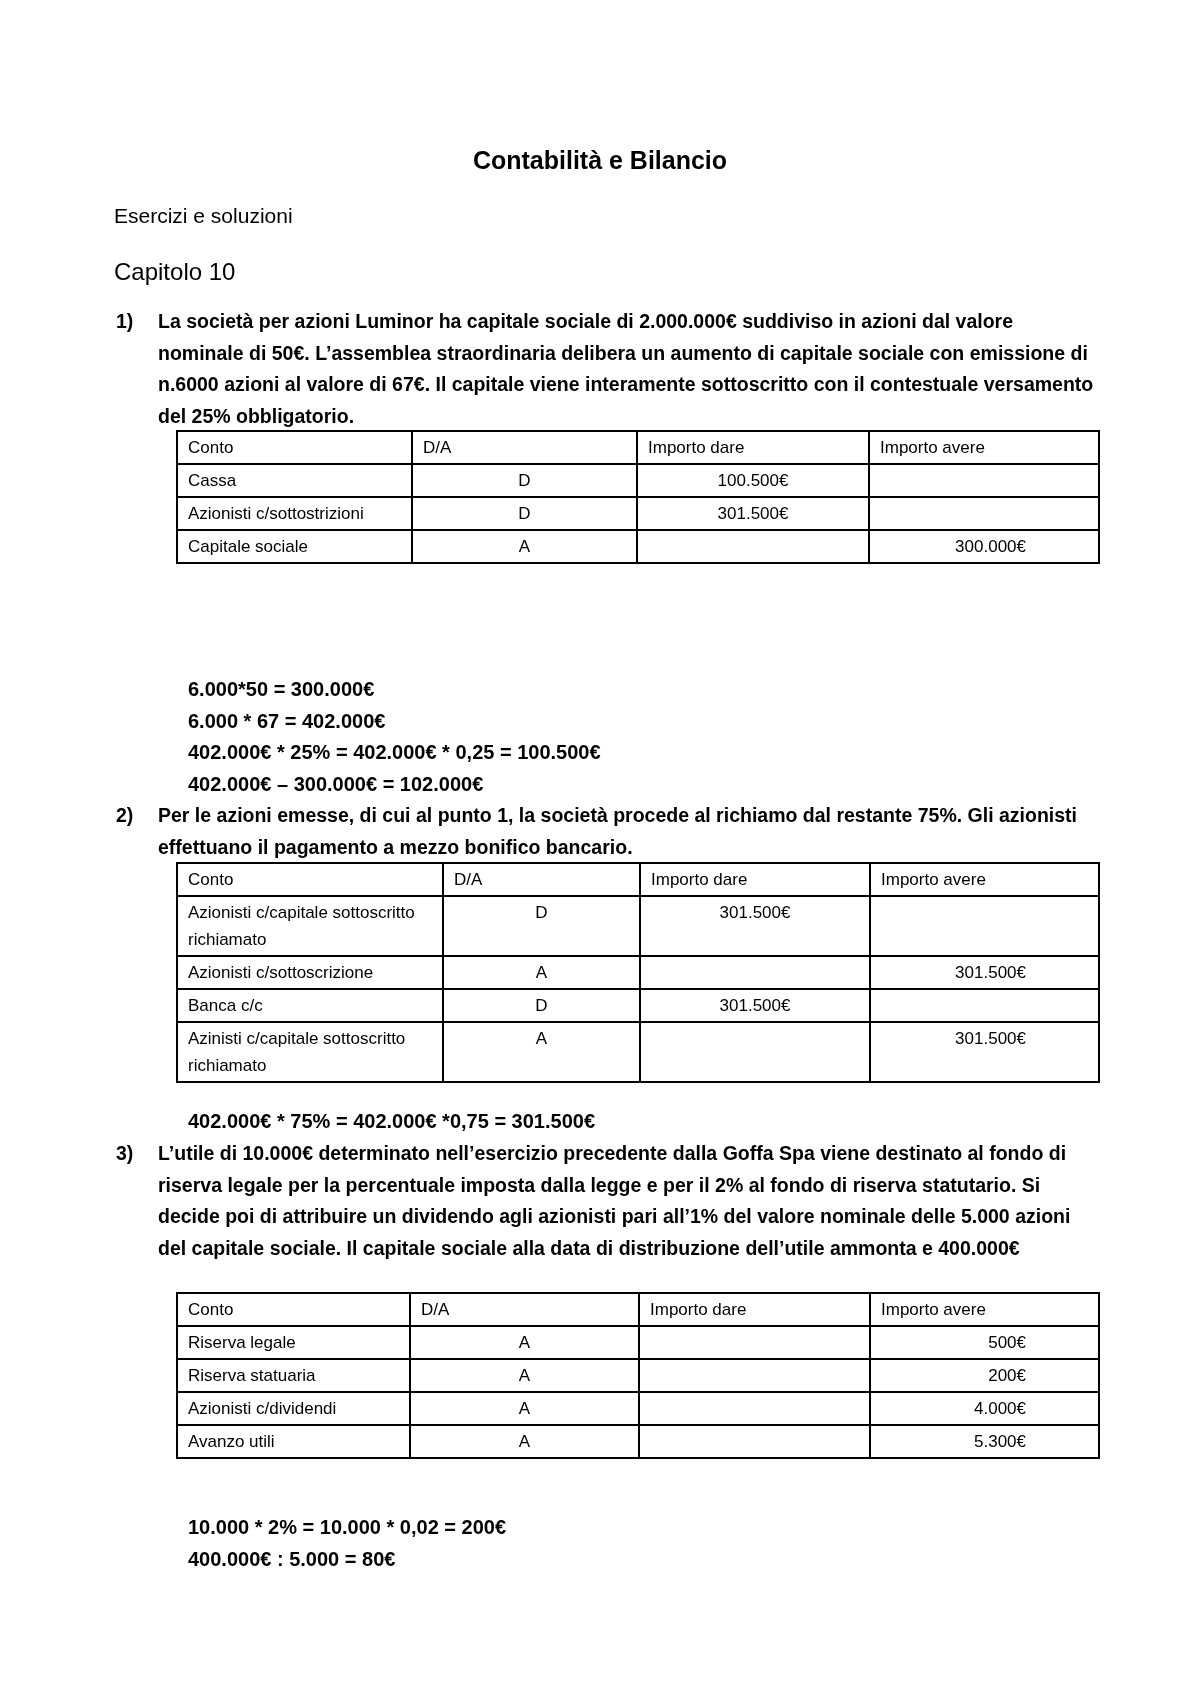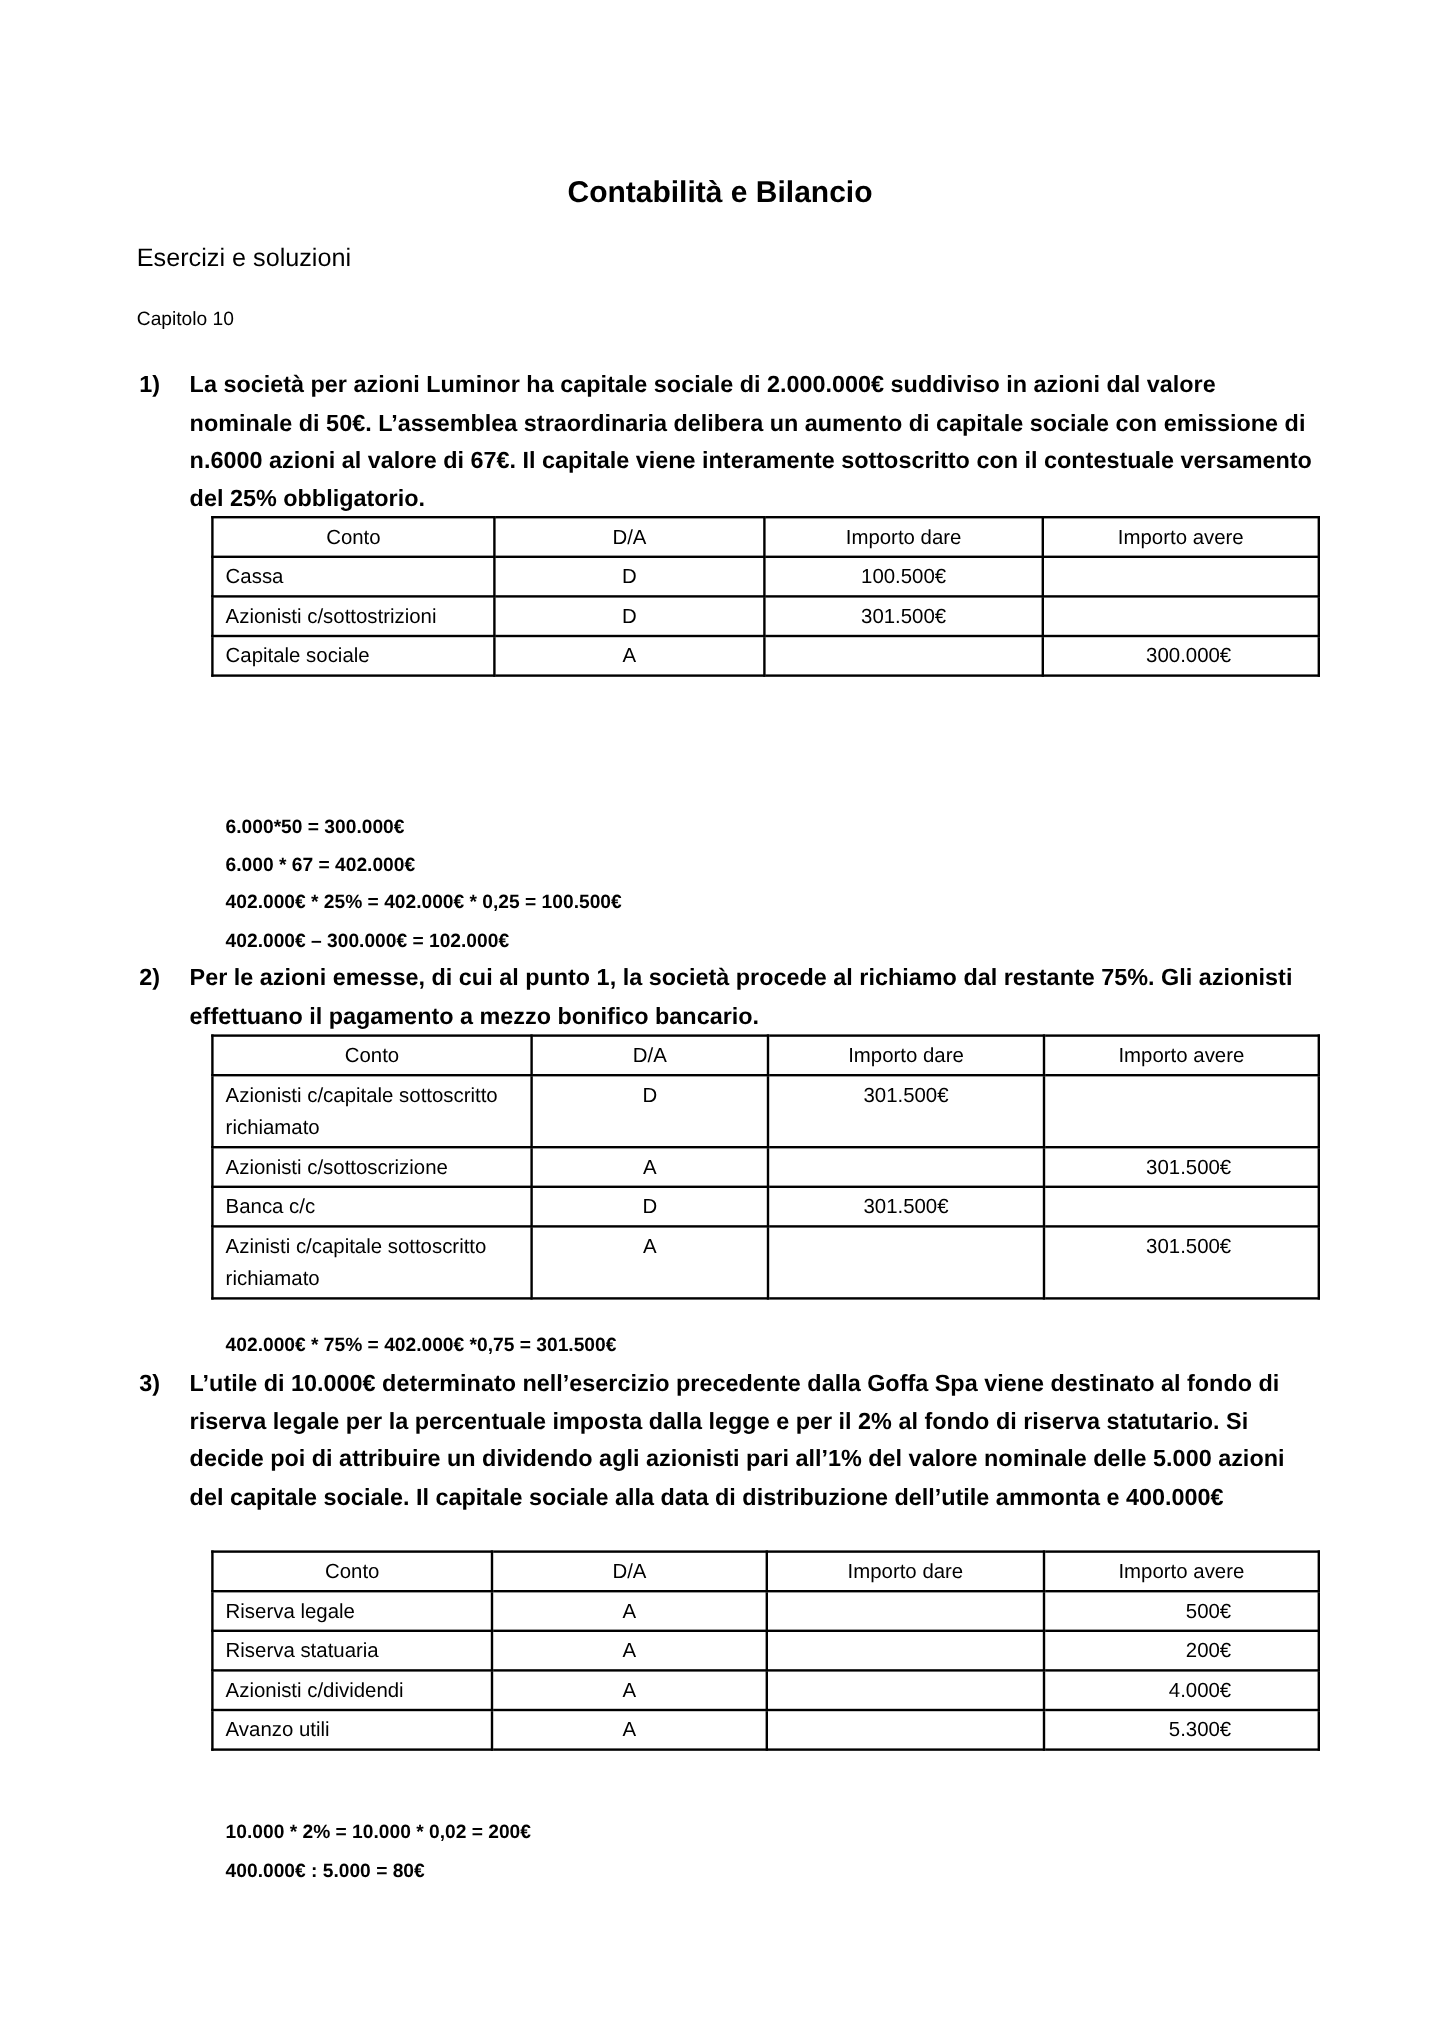--- a/index.html
+++ b/index.html
@@ -1,29 +1,29 @@
 <!DOCTYPE html>
 <html><head>
 <meta charset="utf-8">
 <style>
   html, body { margin:0; padding:0; background:#ffffff; }
   body { width:1200px; height:1696px; position:relative; font-family:"Liberation Sans", sans-serif; color:#000; overflow:hidden; }
   .page { position:absolute; left:0; top:0; width:1200px; height:1696px; }
   .title { position:absolute; left:0; width:1200px; top:146px; text-align:center; font-weight:bold; font-size:25px; }
   .subtitle { position:absolute; left:114px; top:204px; font-weight:normal; font-size:21px; }
-  .chapter { position:absolute; left:114px; top:258px; font-size:16px; }
+  .chapter { position:absolute; left:114px; top:258px; font-size:24px; }
   .ex { position:absolute; left:158px; width:940px; font-weight:bold; font-size:19.5px; line-height:31.5px; }
   .ex .num { position:absolute; left:-42px; top:0; }
   .ex p { margin:0; }
   table.ledger { position:absolute; left:176px; width:922px; border-collapse:collapse; font-size:17px; table-layout:fixed; }
   table.ledger td, table.ledger th { border:2px solid #000; padding:2px 10px; vertical-align:top; line-height:27px; font-weight:normal; }
-  table.ledger th { text-align:center; }
+  table.ledger th { text-align:left; }
   table.ledger td.c { text-align:center; }
   table.ledger td.r { text-align:right; padding-right:72px;margin-top:28px; }
-  .calc { position:absolute; left:188px; font-weight:bold; font-size:16px; line-height:31.5px; }
+  .calc { position:absolute; left:188px; font-weight:bold; font-size:20px; line-height:31.5px; }
   .calc div { white-space:nowrap; }
 </style>
 </head>
 <body>
 
 <div class="page">
   <div class="title">Contabilità e Bilancio</div>
   <div class="subtitle">Esercizi e soluzioni</div>
   <div class="chapter">Capitolo 10</div>
 

